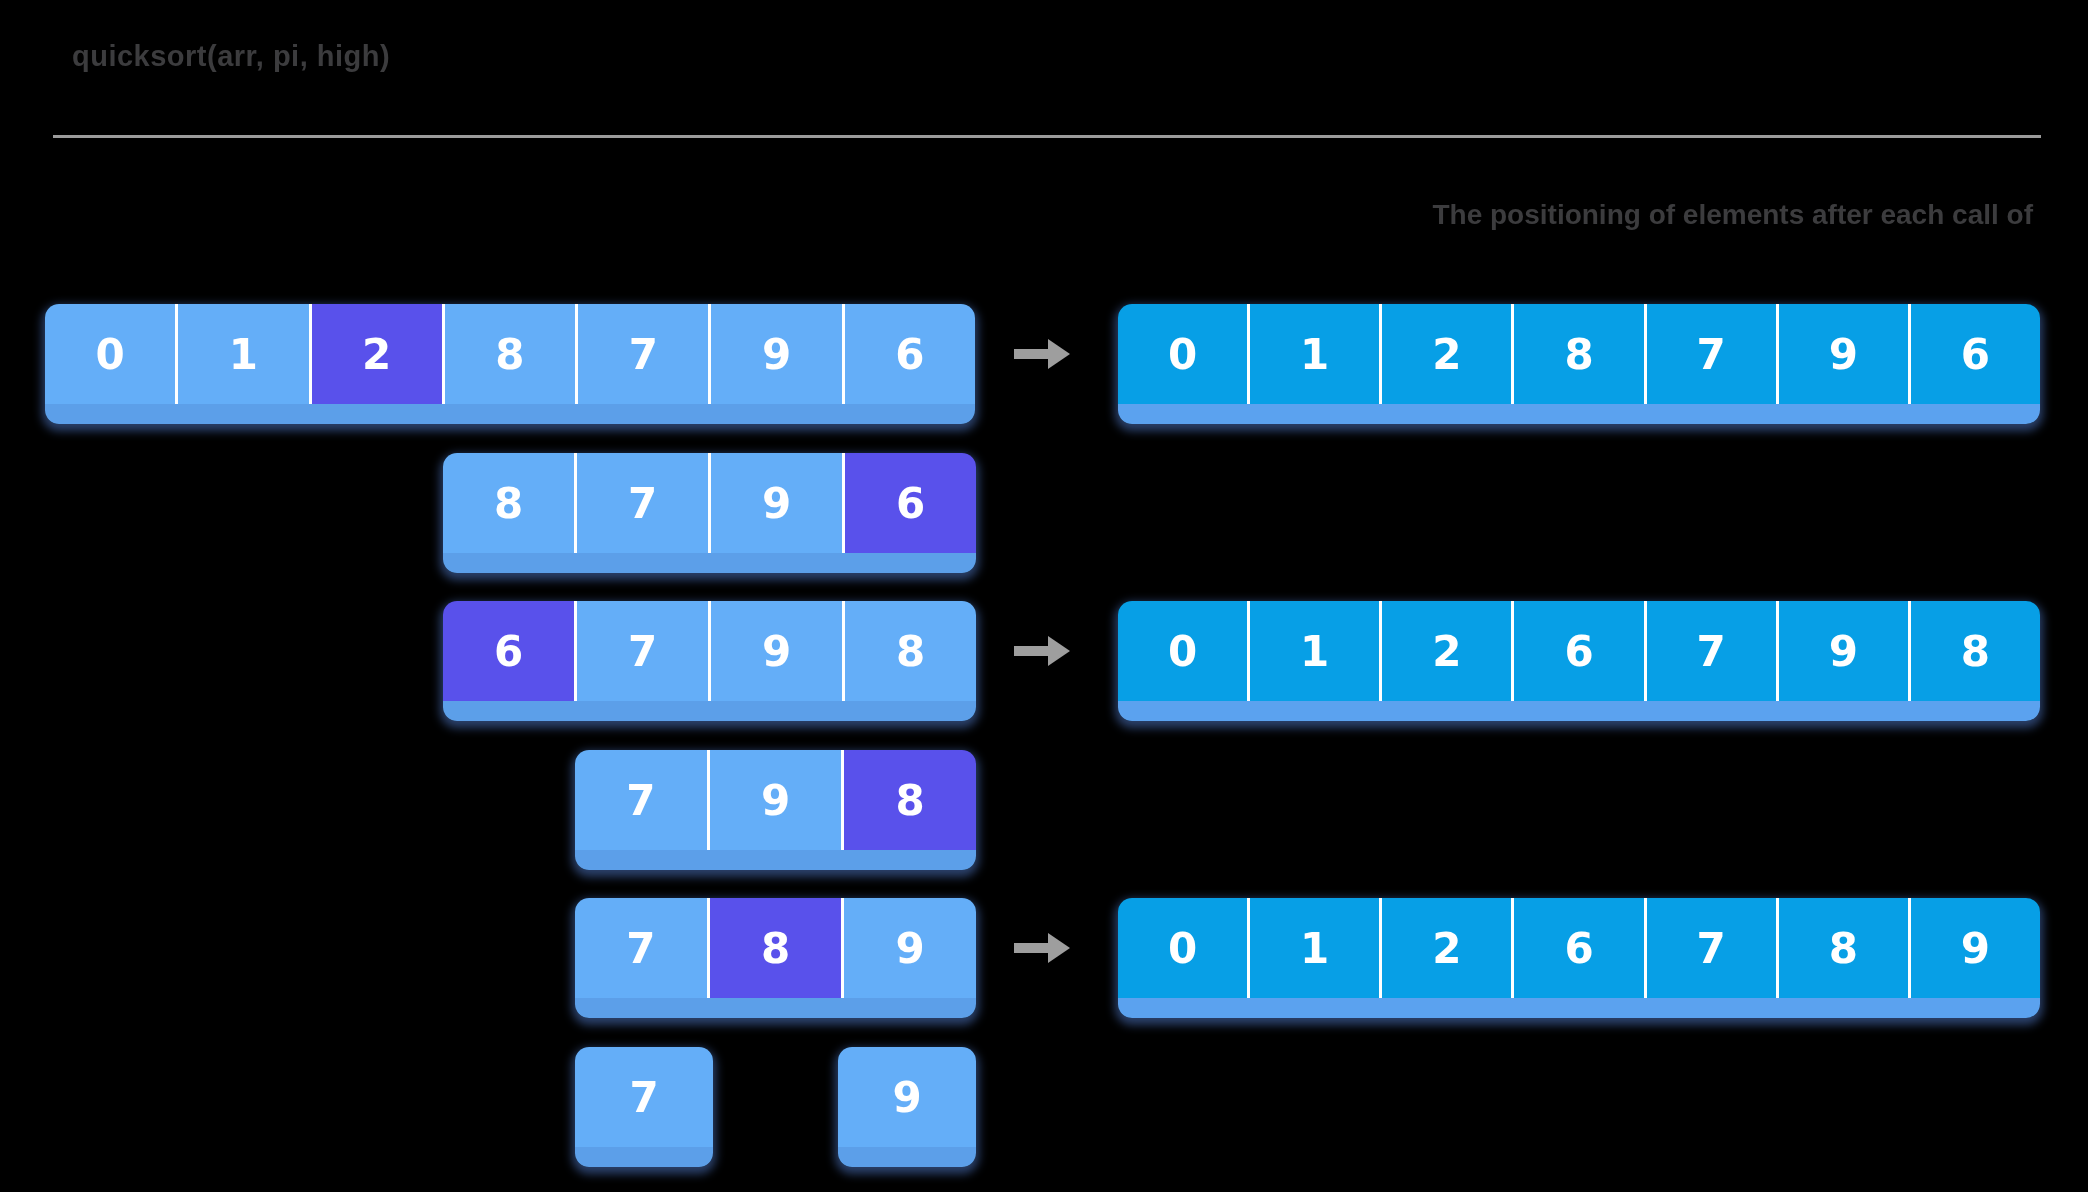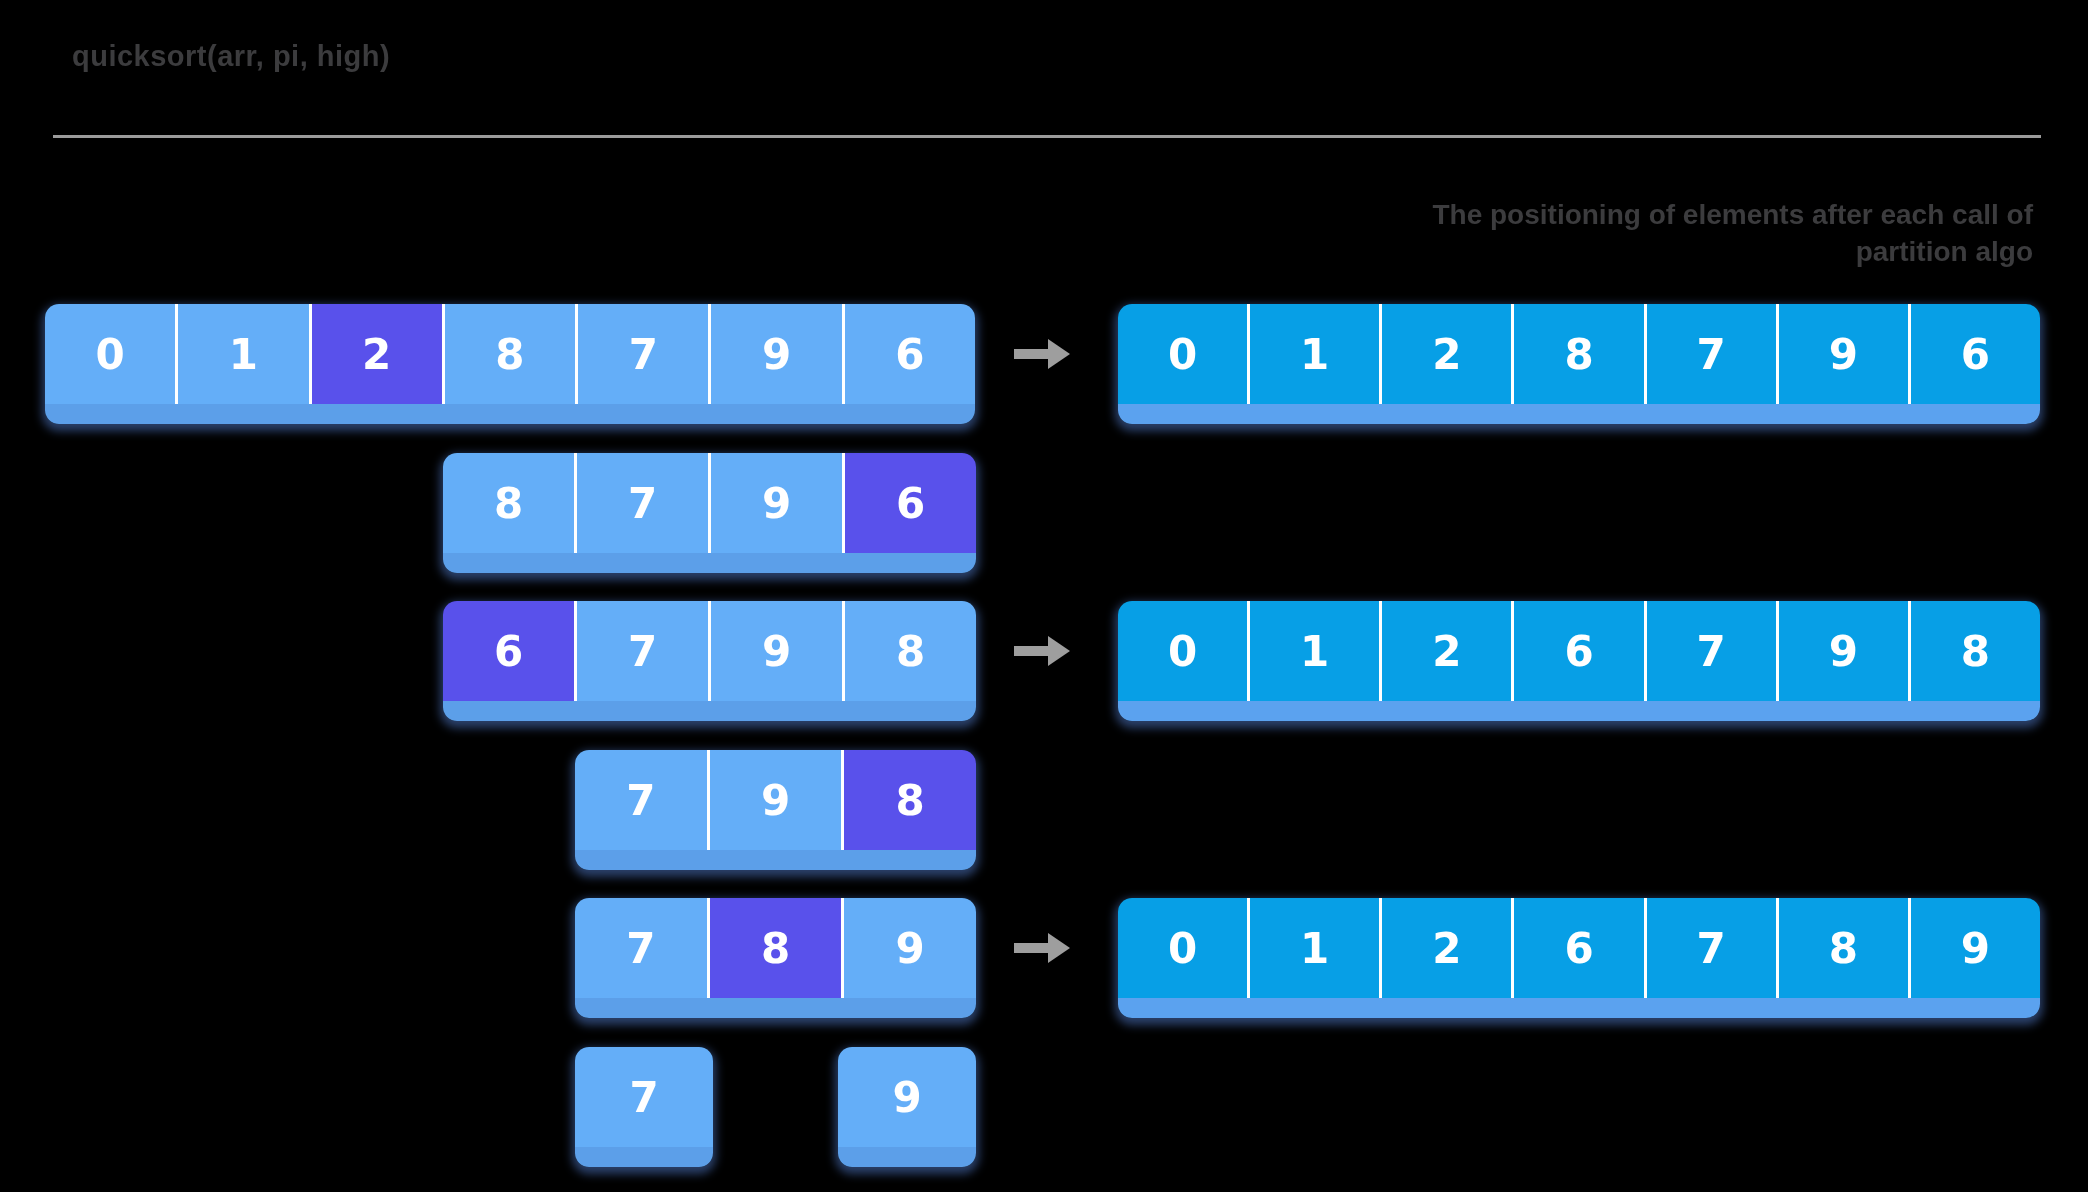--- a/index.html
+++ b/index.html
@@ -57,21 +57,20 @@
 </head>
 <body>
 
 <div id="canvas">
 
   <div class="fn-title">quicksort(arr, pi, high)</div>
   <div class="rule"></div>
 
   <div class="heading">
     <div>The positioning of elements after each call of</div>
-    <div>partition algo</div>
   </div>
 
   <div class="array left" style="left:45px;top:304px;width:930px">
       <div class="cells">
         <div class="cell">0</div>
         <div class="cell">1</div>
         <div class="cell hl">2</div>
         <div class="cell">8</div>
         <div class="cell">7</div>
         <div class="cell">9</div>

